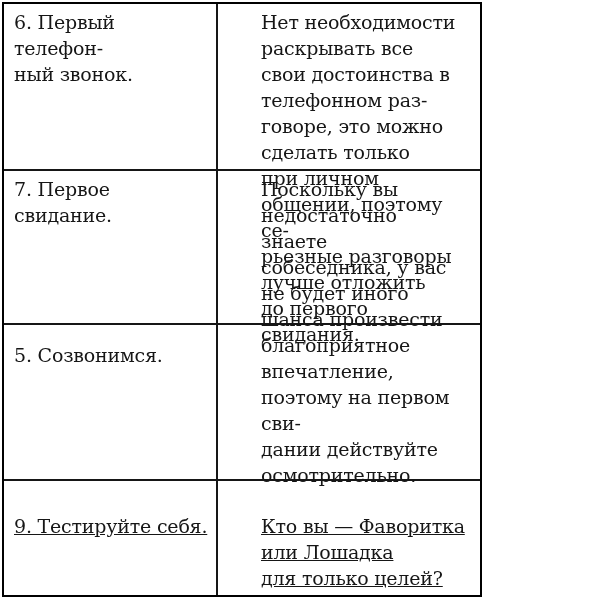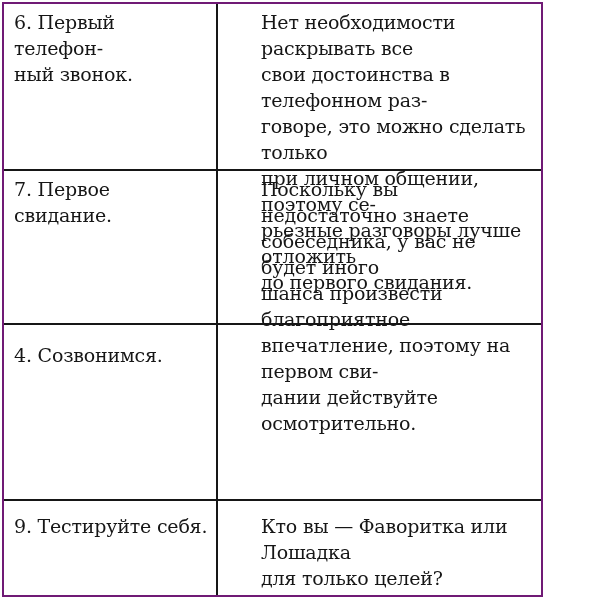--- a/index.html
+++ b/index.html
@@ -17,23 +17,23 @@
     position: relative;
     width: 600px;
     height: 599px;
     background: #ffffff;
   }
 
   .rules-table {
     position: absolute;
     left: 2px;
     top: 2px;
-    width: 541px;
+    width: 480px;
     height: 595px;
-    border: 2px solid #701a75;
+    border: 2px solid #000000;
     display: flex;
     flex-direction: column;
     background: #ffffff;
   }
 
   .trow {
     display: grid;
     grid-template-columns: 214px 1fr;
     border-bottom: 2px solid #161616;
   }
@@ -58,21 +58,21 @@
     padding: 5px 8px 4px 10px;
   }
 
   .def {
     padding: 5px 12px 4px 11px;
     margin-left: 32px;
   }
 
   .r7 .term, .r7 .def { }
   .r8 .term, .r8 .def { padding-top: 17px; }
-  .r9 .term, .r9 .def { padding-top: 12px; }
+  .r9 .term, .r9 .def { padding-top: 32px; text-decoration: underline; }
 </style>
 </head>
 <body>
 
 <div class="page">
   <div class="rules-table">
 
     <div class="trow r6">
       <div class="cell term">6. Первый телефон-
 ный звонок.</div>
@@ -87,21 +87,21 @@
     <div class="trow r7">
       <div class="cell term">7. Первое свидание.</div>
       <div class="cell def">Поскольку вы недостаточно знаете
 собеседника, у вас не будет иного
 шанса произвести благоприятное
 впечатление, поэтому на первом сви-
 дании действуйте осмотрительно.</div>
     </div>
 
     <div class="trow r8">
-      <div class="cell term">4. Созвонимся.</div>
+      <div class="cell term">5. Созвонимся.</div>
     </div>
 
     <div class="trow r9">
       <div class="cell term">9. Тестируйте себя.</div>
       <div class="cell def">Кто вы — Фаворитка или Лошадка
 для только целей?</div>
     </div>
 
   </div>
 </div>

